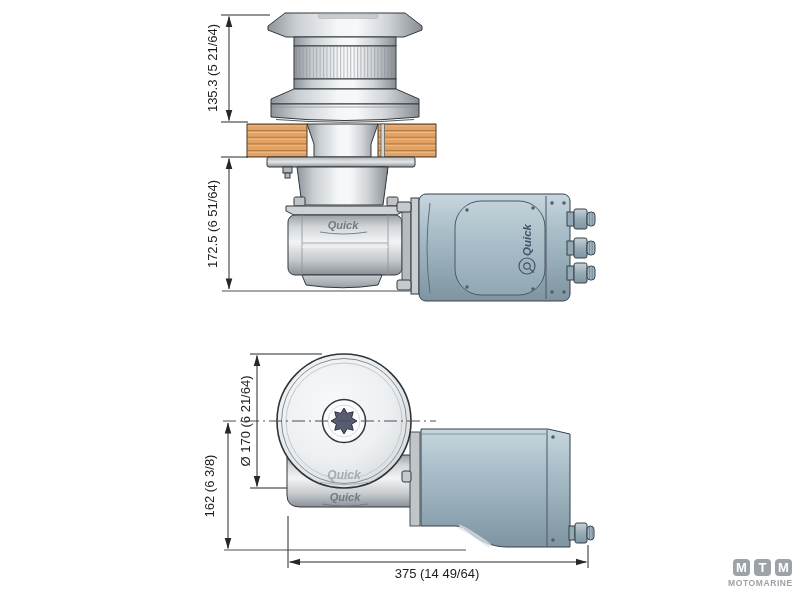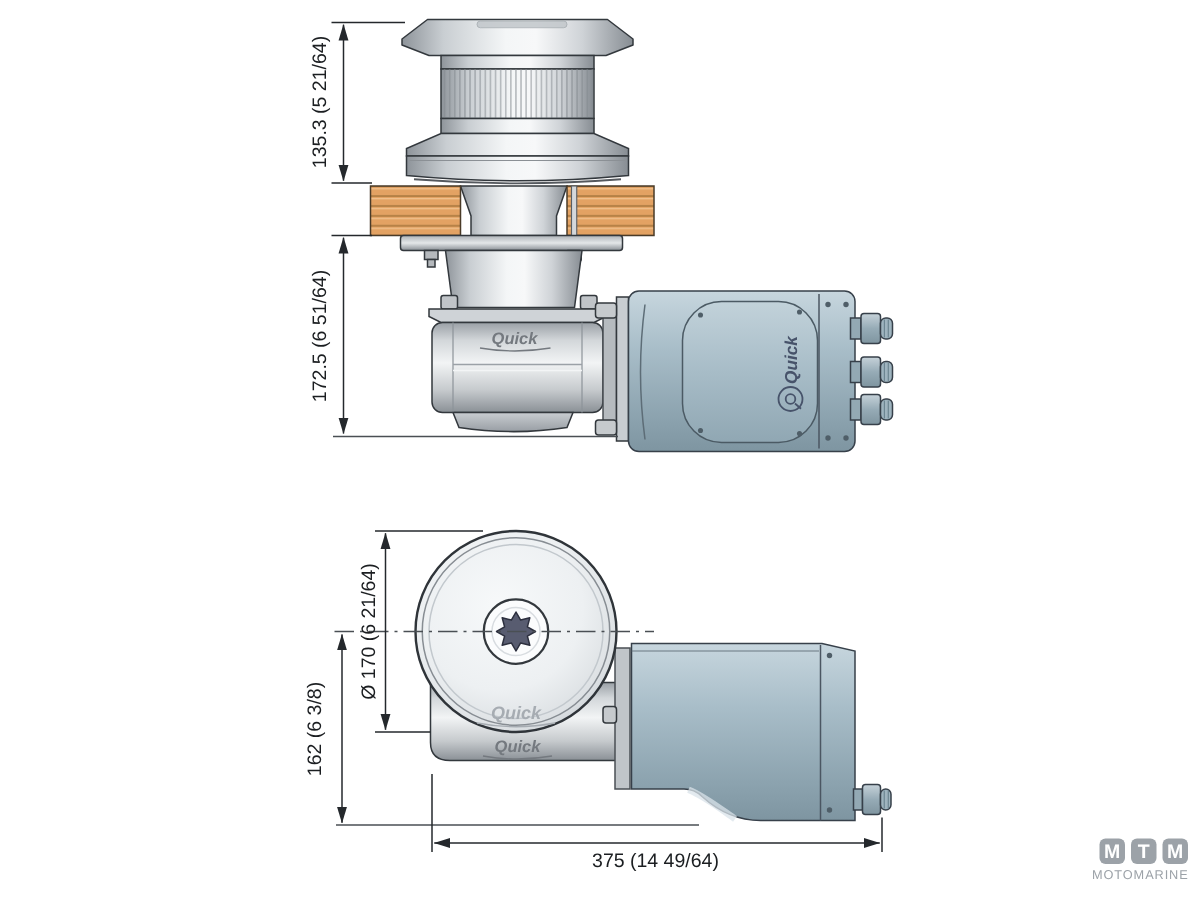--- a/index.html
+++ b/index.html
@@ -6,21 +6,21 @@
   body{width:800px;height:600px;position:relative;font-family:"Liberation Sans",sans-serif;overflow:hidden;}
   .canvas{position:absolute;left:0;top:0;}
   svg text{font-family:"Liberation Sans",sans-serif;}
   .dimtext{font-size:13px;fill:#1b1e21;}
   .logotext{font-weight:bold;font-style:italic;}
   
   .mtm{position:absolute;right:8px;bottom:12px;width:64px;text-align:right;}
   .mtm-row{display:flex;justify-content:flex-end;gap:4px;}
   .mtm-sq{width:17px;height:17px;border-radius:4px;background:#9ca2a8;color:#ffffff;
           font-weight:bold;font-size:13px;line-height:17px;text-align:center;}
-  .mtm-sub{margin-top:2px;font-size:8.5px;letter-spacing:0.6px;color:#9ca2a8;font-weight:normal;text-align:right;}
+  .mtm-sub{margin-top:2px;font-size:8.5px;letter-spacing:0.6px;color:#9ca2a8;font-weight:bold;text-align:right;}
 </style>
 </head>
 <body>
 
 <svg class="canvas" width="800" height="600" viewBox="0 0 800 600">
   <defs>
     <marker id="arr" viewBox="0 0 10 8" refX="9.6" refY="4" markerWidth="11" markerHeight="8.8" orient="auto-start-reverse" markerUnits="userSpaceOnUse">
       <path d="M10,4 L0,1 L0,7 Z" fill="#24282c"></path>
     </marker>
     <linearGradient id="cylV" x1="0" y1="0" x2="1" y2="0">

